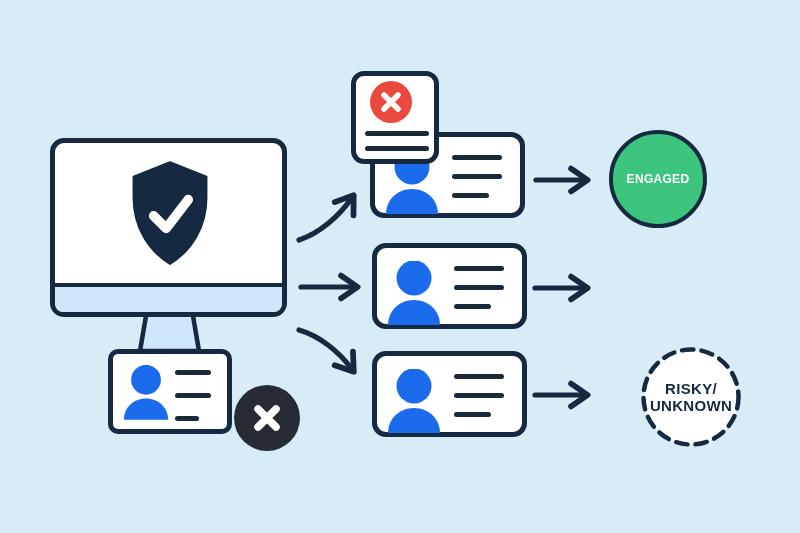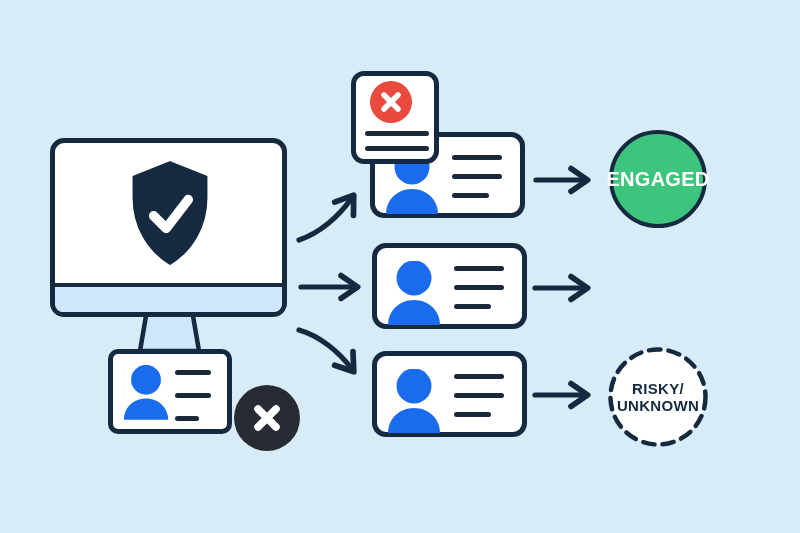--- a/index.html
+++ b/index.html
@@ -43,28 +43,28 @@
   
   .x-badge{left:234px;top:385px;width:66px;height:66px;z-index:4;}
   
   .outcome{
     box-sizing:border-box;border-radius:50%;display:flex;align-items:center;
     justify-content:center;text-align:center;z-index:2;
     font-weight:bold;letter-spacing:0.3px;
   }
   .outcome-engaged{
     left:609px;top:130px;width:98px;height:98px;background:#3dc57d;
-    border:4px solid #152a40;color:#ffffff;font-size:20px;
+    border:4px solid #152a40;color:#ffffff;font-size:12px;
   }
   .outcome-cold{
     left:612px;top:246px;width:94px;height:94px;background:#1b6cec;
     border:4px solid #152a40;color:#ffffff;font-size:18px;
   }
   .outcome-risky{
-    left:607px;top:346px;width:102px;height:102px;background:transparent;
+    left:640px;top:346px;width:102px;height:102px;background:transparent;
     color:#152a40;font-size:15px;line-height:1.15;
   }
   .risky-ring{position:absolute;left:0;top:0;}
   .risky-label{position:relative;z-index:1;}
   
   .arrows{left:0;top:0;z-index:1;pointer-events:none;}
 </style>
 </head>
 <body>
 

